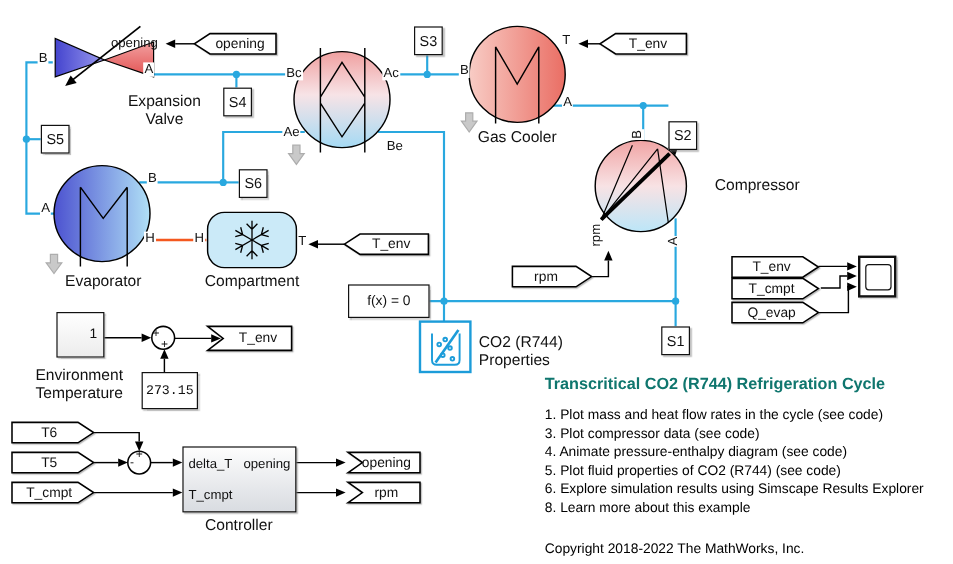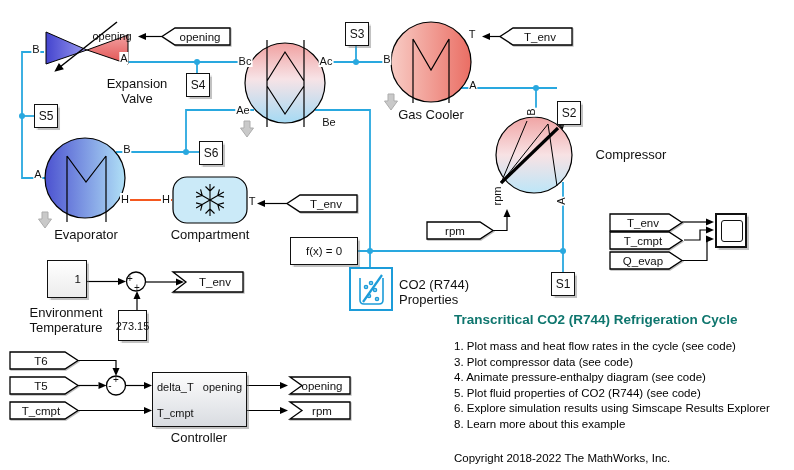--- a/index.html
+++ b/index.html
@@ -265,21 +265,21 @@
 <div class="sblock" style="left:551px;top:272px;">S1</div>
 <div class="sblock" style="left:557px;top:77px;margin-top:24px;">S2</div>
 <div class="sblock" style="left:345px;top:22px;">S3</div>
 <div class="sblock" style="left:186px;top:73px;">S4</div>
 <div class="sblock" style="left:34px;top:104px;">S5</div>
 <div class="sblock" style="left:199px;top:141px;">S6</div>
 
 <div class="wblock" style="left:290px;top:237px;width:68px;height:28px;">f(x) = 0</div>
 
 <div class="wblock" id="env-src" style="left:47px;top:260px;width:40px;height:38px;">1</div>
-<div class="wblock" style="left:118px;top:310px;width:29px;height:31px;font-size:11px;">273.15</div>
+<div class="wblock" style="left:118px;top:310px;width:47px;height:31px;font-size:11px;font-family:Liberation Mono, monospace;">273.15</div>
 <div class="sign" style="left:130px;top:279px;">+</div>
 <div class="sign" style="left:137px;top:288px;">+</div>
 
 <div class="sign" style="left:116px;top:380px;">+</div>
 <div class="sign" style="left:110px;top:386px;">-</div>
 
 <div class="wblock" id="controller" style="left:152px;top:372px;width:95px;height:55px;">
   <span class="cport" style="left:4px;top:8px;">delta_T</span>
   <span class="cport" style="right:4px;top:8px;">opening</span>
   <span class="cport" style="left:4px;bottom:7px;">T_cmpt</span>

